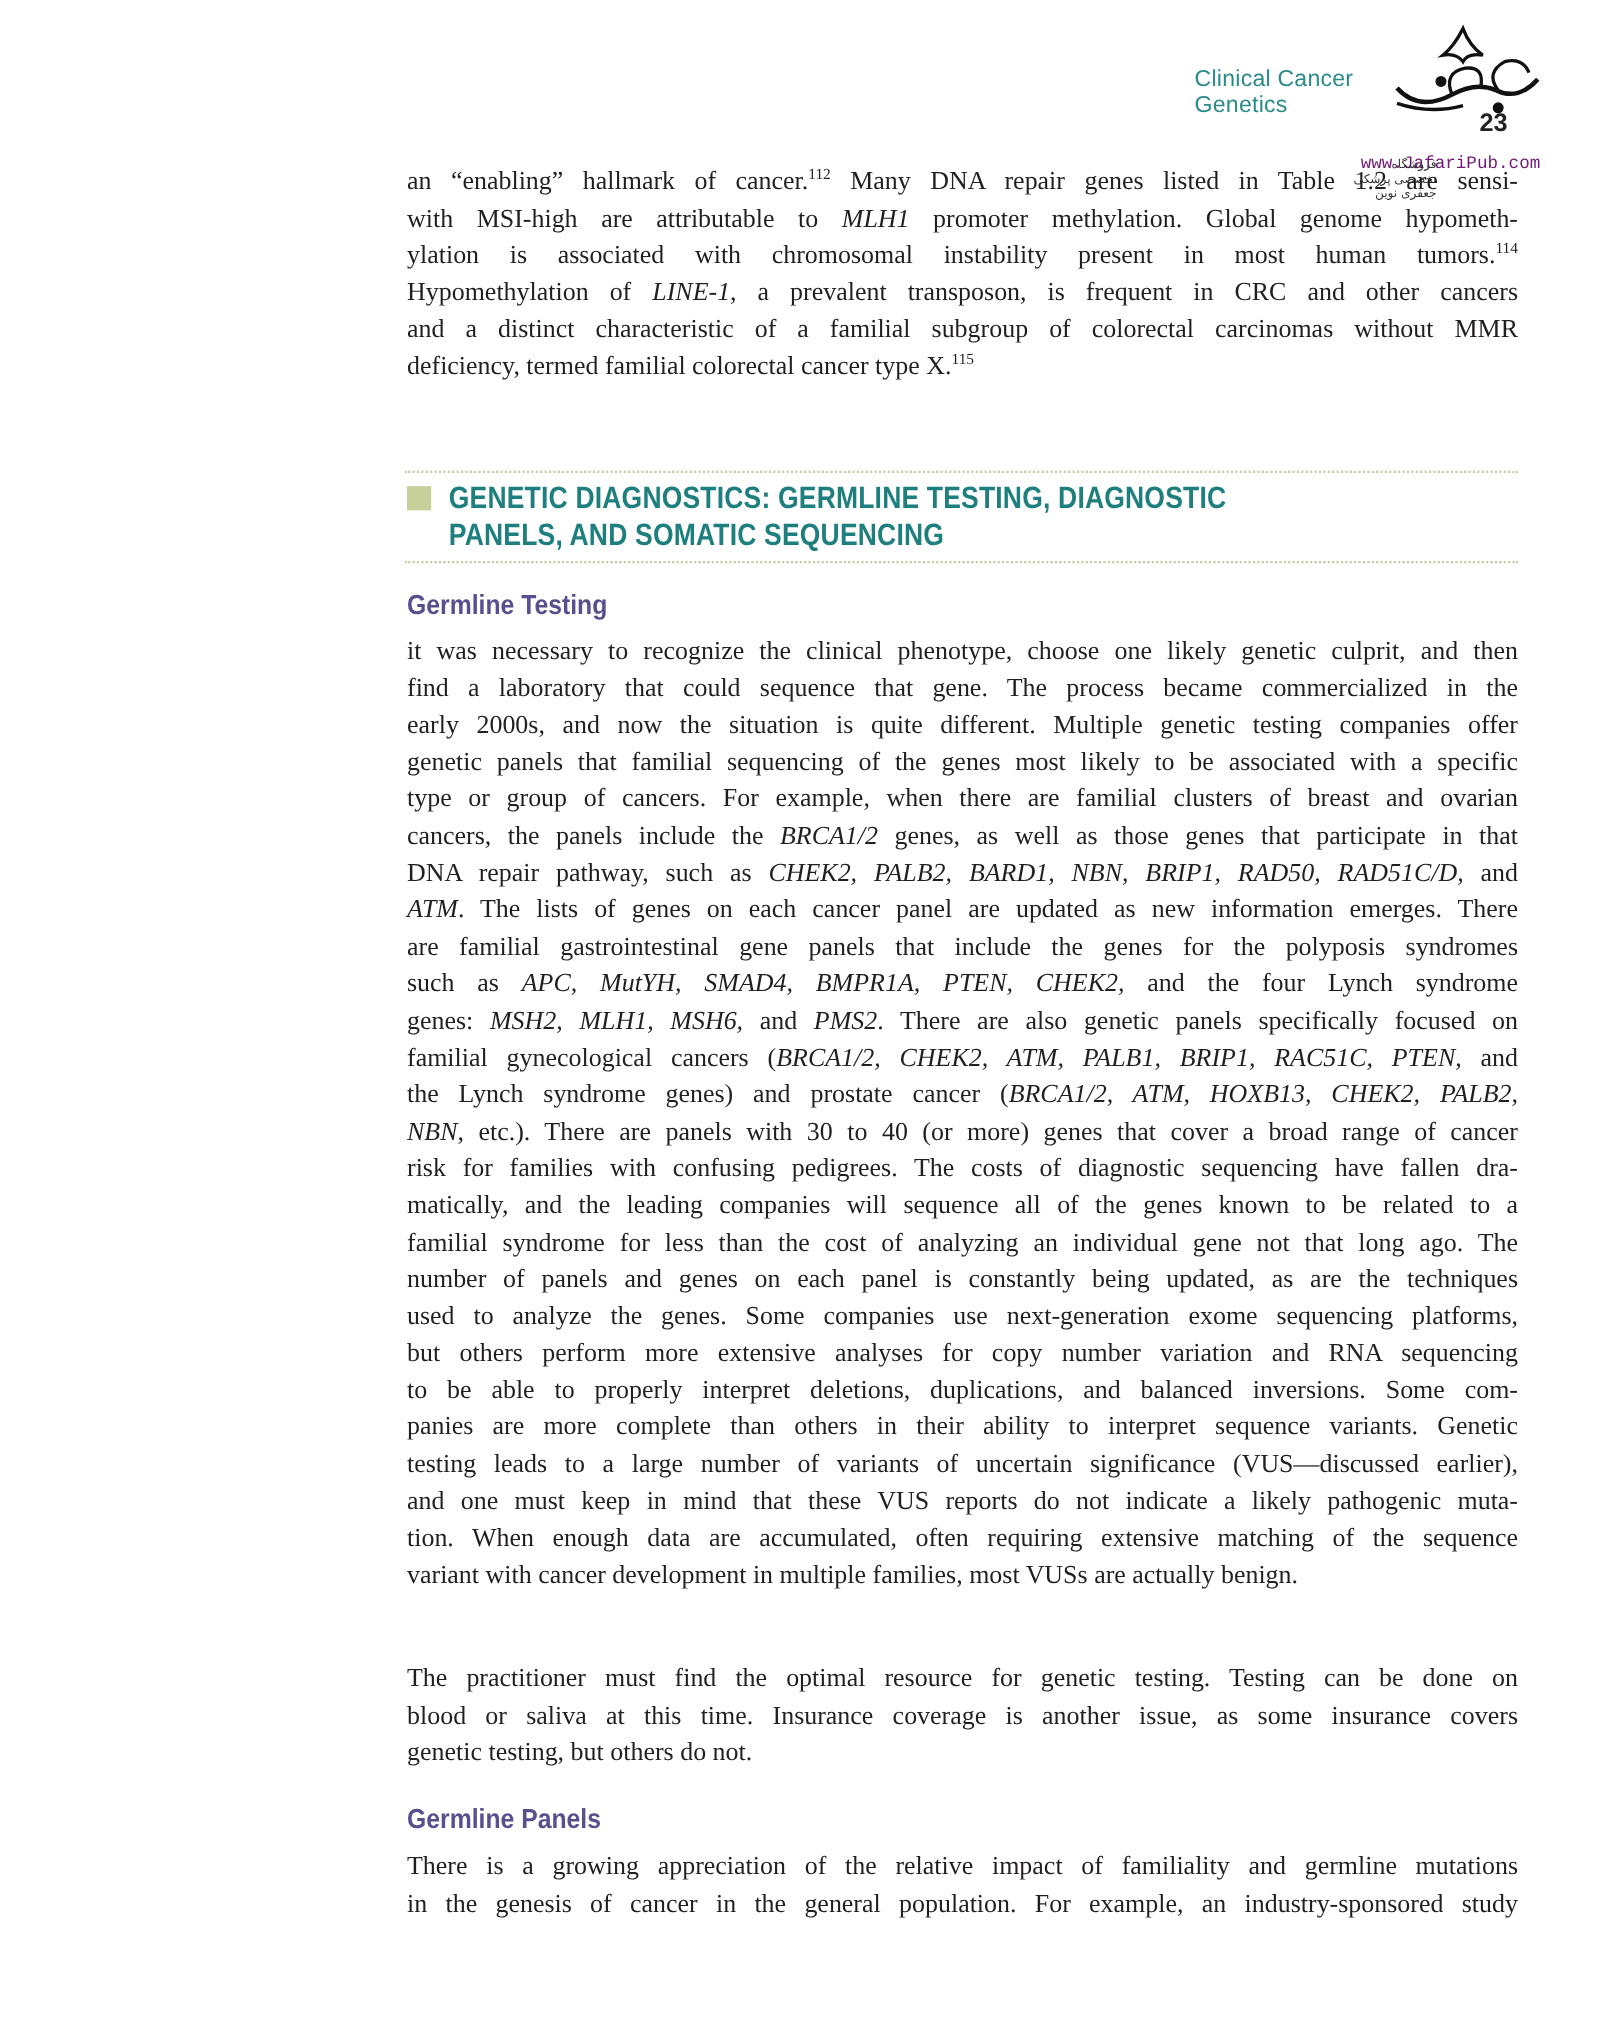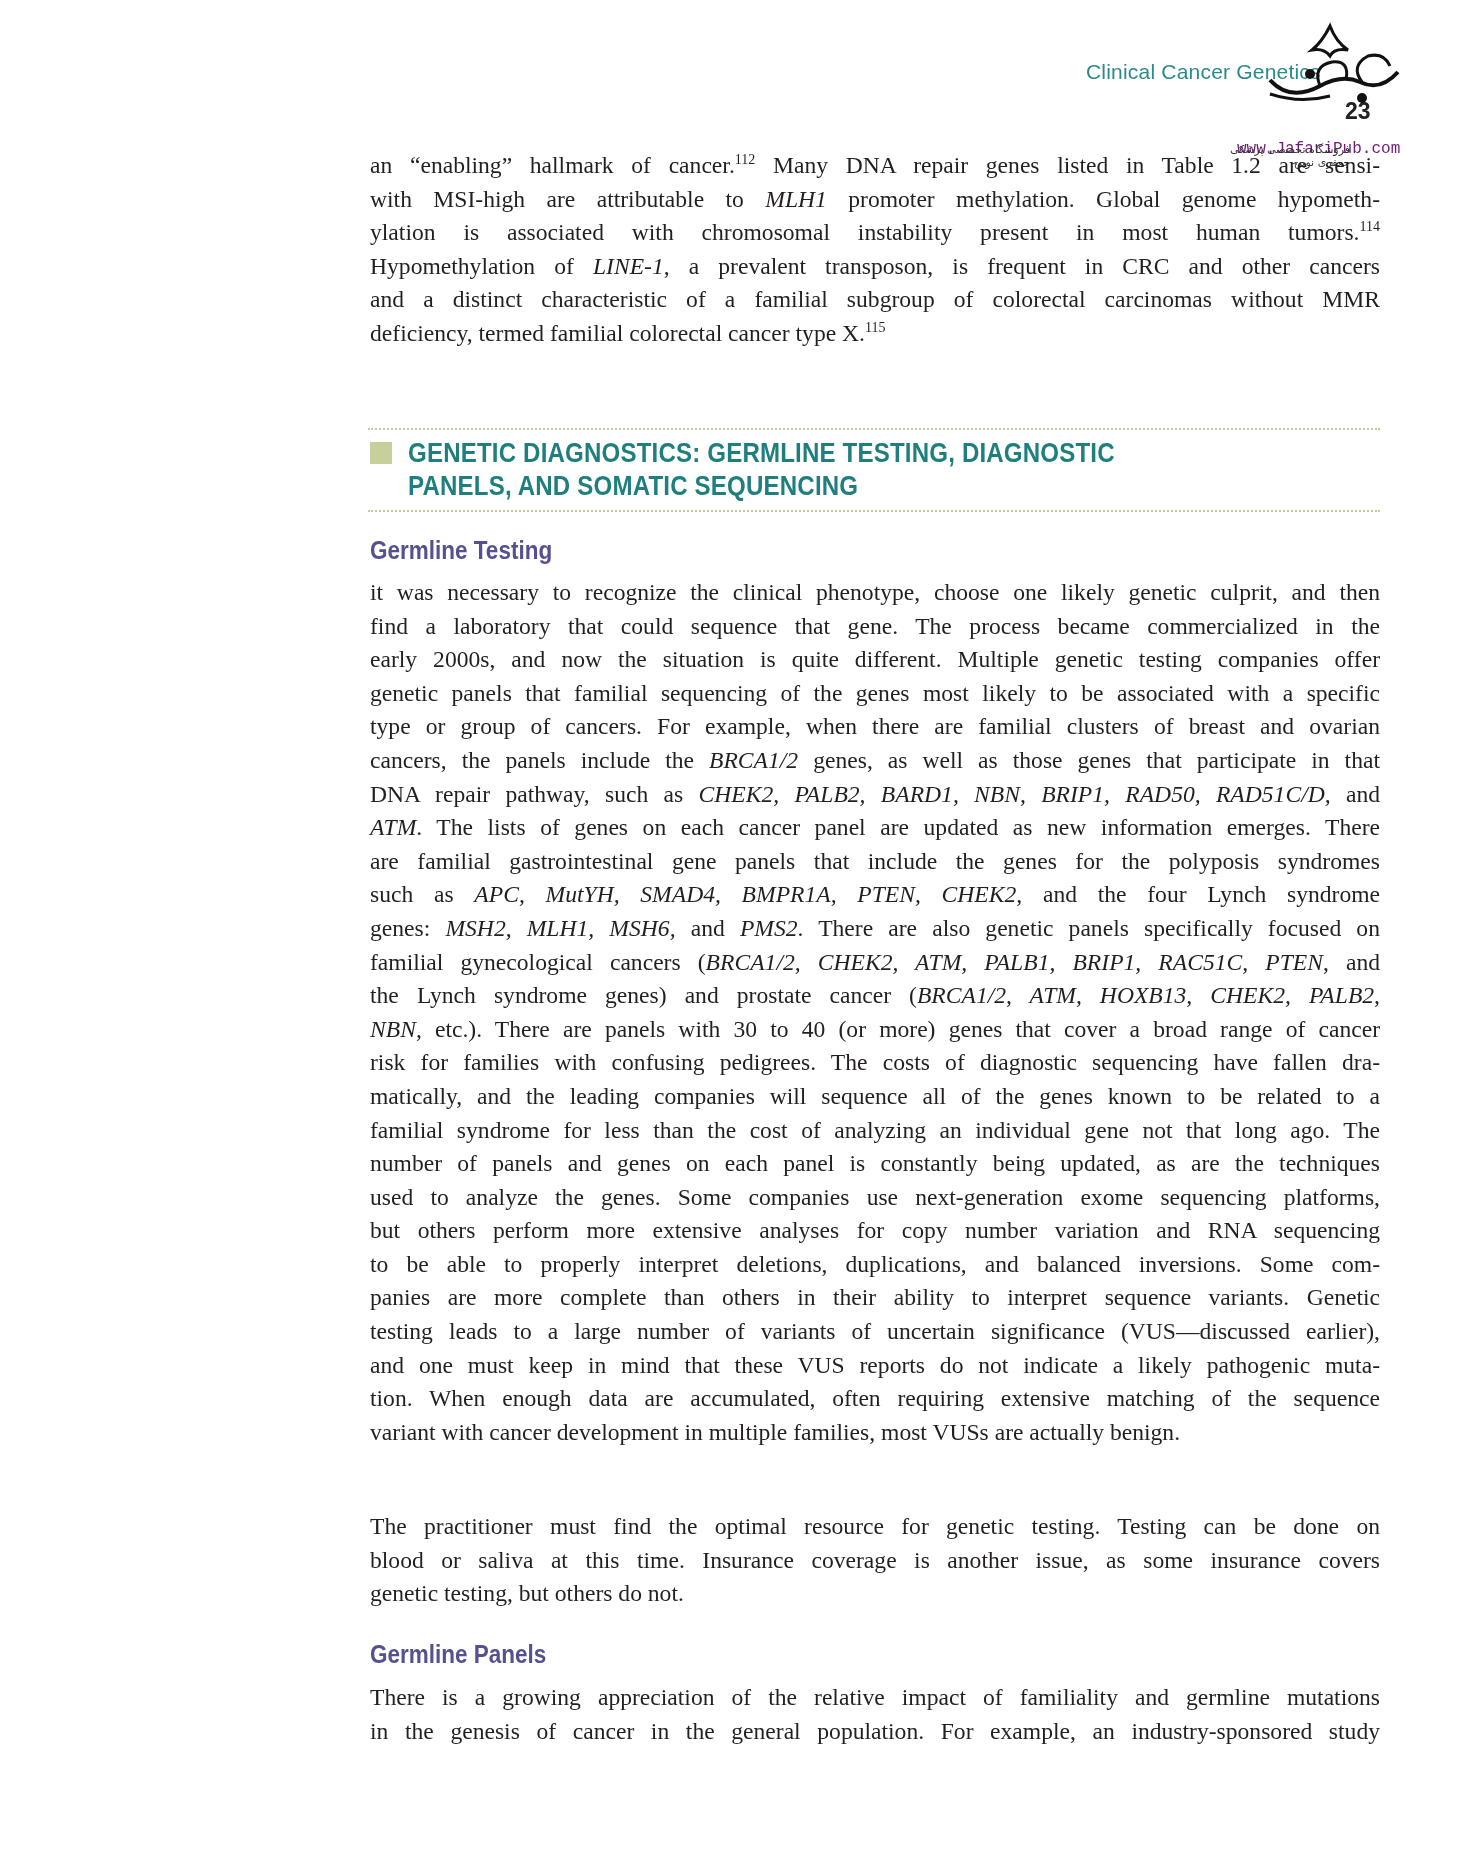--- a/index.html
+++ b/index.html
@@ -1,17 +1,17 @@
 <!DOCTYPE html>
 <html><head>
 <meta charset="utf-8">
 <style>
   html, body { margin: 0; padding: 0; background: #ffffff; }
   body { width: 1475px; height: 1850px; position: relative; overflow: hidden; }
-  .page { position: absolute; left: 0; top: 0; width: 1306px; height: 1850px; padding-left: 44px; }
+  .page { position: absolute; left: 0; top: 0; width: 1306px; height: 1850px; }
 
   
   .run-head { position: absolute; left: 1086px; top: 60px; font-family: "Liberation Sans", sans-serif; font-size: 21px; color: #2b8a8a; letter-spacing: 0.2px; }
   .page-num { position: absolute; left: 1345px; top: 58px; font-family: "Liberation Sans", sans-serif; font-size: 23px; font-weight: bold; color: #222; margin-top: 40px; }
 
   
   .wm-logo { position: absolute; left: 1250px; top: 22px; width: 150px; height: 82px; }
   .wm-url { position: absolute; left: 1237px; top: 108px; font-family: Liberation Mono, monospace; font-size: 16px; color: #701a75; margin-top: 32px; }
   .wm-fa { position: absolute; left: 1205px; top: 143px; font-family: "DejaVu Sans", sans-serif; font-size: 11px; color: #333; direction: rtl; margin-left: 24px; }
 

